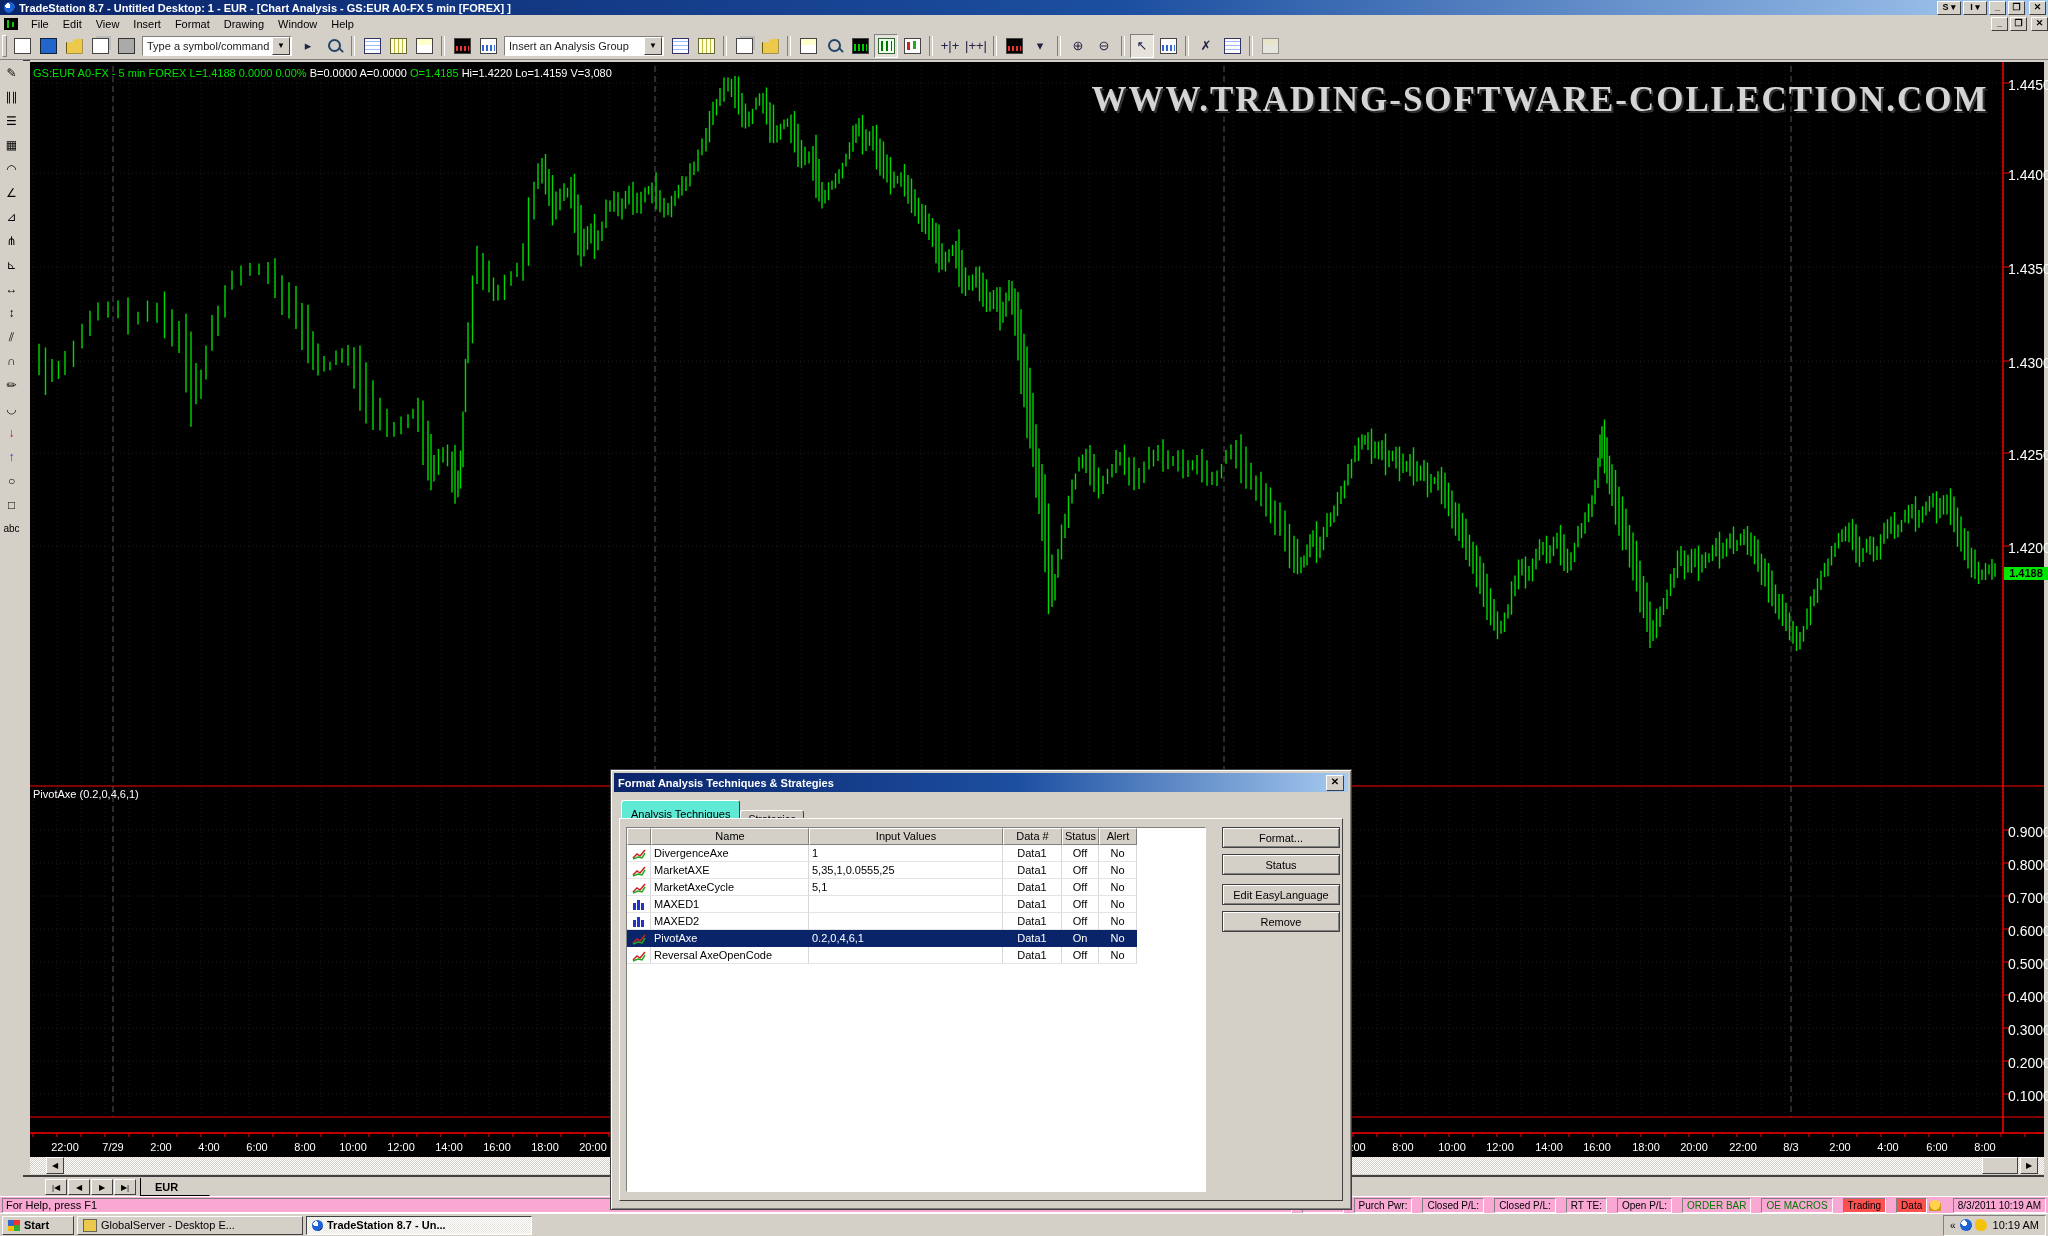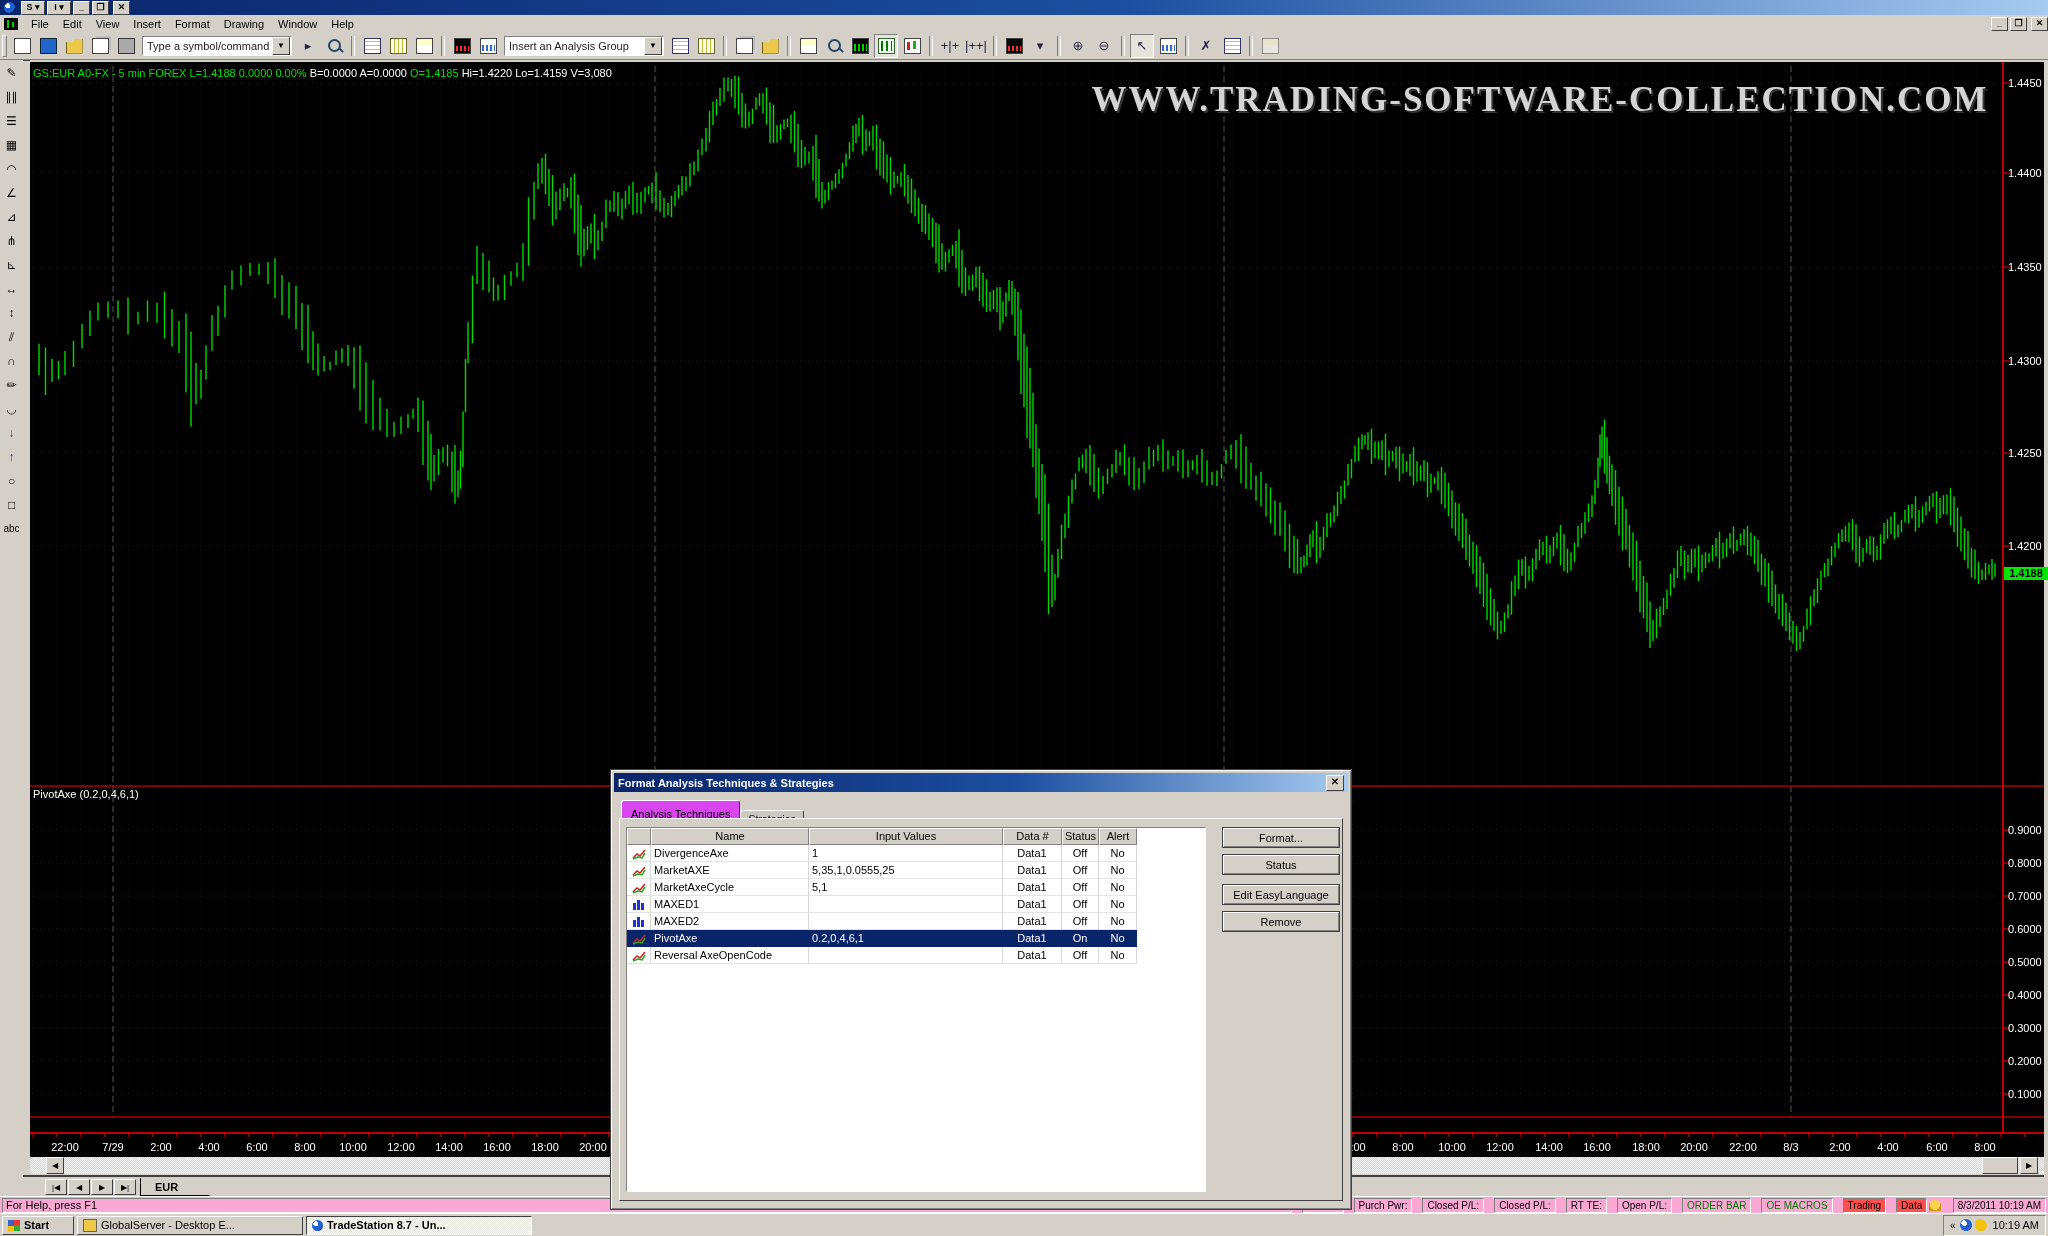--- a/index.html
+++ b/index.html
@@ -78,21 +78,21 @@
   .chart-frame-left{position:absolute;left:23px;top:60px;width:7px;height:1153px;background:#d4d0c8;
     border-top:1px solid #404040;box-sizing:border-box;}
   .chart-frame-right{position:absolute;left:2044px;top:60px;width:4px;height:1153px;background:#d4d0c8;}
   .chart-black{position:absolute;left:30px;top:62px;width:2014px;height:1095px;background:#000;}
   .chart-black svg{position:absolute;left:0;top:0;}
   .chart-header{position:absolute;left:3px;top:5px;white-space:nowrap;font-size:11px;}
   .chart-header .grn{color:#00e000;} .chart-header .wht{color:#fff;}
   .watermark{position:absolute;left:1030px;top:18px;width:960px;text-align:center;
     font-family:"Liberation Serif",serif;font-weight:bold;font-size:35px;letter-spacing:2px;
     color:#d4d4d4;text-shadow:2px 2px 0 #333,3px 4px 5px #000;white-space:nowrap;}
-  .paxis-lbl{position:absolute;left:1978px;width:40px;color:#fff;font-size:11px;text-align:left;}
+  .paxis-lbl{position:absolute;left:1978px;width:40px;color:#fff;font-size:14px;text-align:left;}
   .price-tag{position:absolute;left:1974px;top:505px;width:44px;height:13px;background:#00e600;
     color:#000;font-size:11px;font-weight:bold;text-align:center;line-height:13px;}
   .ind-lbl{position:absolute;left:3px;top:726px;color:#fff;font-size:11px;}
   .t-lbl{position:absolute;top:1079px;color:#fff;font-size:11px;transform:translateX(-50%);white-space:nowrap;}
   
   .hscroll{position:absolute;left:30px;top:1157px;width:2014px;height:17px;
     background:repeating-conic-gradient(#fff 0 25%,#d4d0c8 0 50%) 0 0/2px 2px;}
   .sb-btn{position:absolute;width:18px;height:17px;background:#d4d0c8;border:1px solid;
     border-color:#fff #404040 #404040 #fff;box-sizing:border-box;font-size:8px;
     display:flex;align-items:center;justify-content:center;}
@@ -138,21 +138,21 @@
   
   .dialog{position:absolute;left:610px;top:769px;width:742px;height:441px;background:#d4d0c8;
     border:1px solid #404040;box-shadow:inset 1px 1px 0 #fff,inset -1px -1px 0 #808080;z-index:50;
     box-sizing:border-box;}
   .dlg-title{position:absolute;left:3px;top:3px;right:3px;height:19px;
     background:linear-gradient(90deg,#0a246a 0%,#1c4fa0 55%,#a6caf0 100%);
     color:#fff;font-weight:bold;display:flex;align-items:center;padding:0 4px;box-sizing:border-box;}
   .dlg-close{margin-left:auto;width:16px;height:14px;background:#d4d0c8;color:#000;border:1px solid;
     border-color:#fff #404040 #404040 #fff;font-size:10px;font-weight:bold;line-height:12px;text-align:center;}
   .dlg-tabs{position:absolute;left:10px;top:30px;display:flex;align-items:flex-end;}
-  .dlg-tab{border:1px solid;border-color:#fff #404040 transparent #fff;background:#d946ef;
+  .dlg-tab{border:1px solid;border-color:#fff #404040 transparent #fff;background:#5eead4;
     padding:7px 9px;border-radius:3px 3px 0 0;}
   .dlg-tab.inactive{padding:2px 7px;margin-bottom:0px;background:#cdc9c0;font-size:10.5px;}
   .tab-page{position:absolute;left:8px;top:48px;width:724px;height:383px;background:#d4d0c8;
     border:1px solid;border-color:#fff #404040 #404040 #fff;box-sizing:border-box;}
   .listbox{position:absolute;left:6px;top:8px;width:580px;height:365px;background:#fff;
     border:1px solid;border-color:#808080 #fff #fff #808080;box-sizing:border-box;overflow:hidden;}
   .lv-head{display:flex;height:17px;}
   .lv-head .hc{background:#d4d0c8;border:1px solid;border-color:#fff #808080 #808080 #fff;
     box-sizing:border-box;text-align:center;line-height:15px;overflow:hidden;}
   .lv-row{display:flex;height:17px;}
@@ -165,20 +165,21 @@
     border:1px solid #404040;box-shadow:inset 1px 1px 0 #fff,inset -1px -1px 0 #808080;
     font-family:"Liberation Sans",sans-serif;font-size:11px;}
 </style>
 </head>
 <body>
 
 <div id="screen">
 
   <div class="titlebar">
     <div class="app-icon"></div>
+    <div class="ttl">TradeStation 8.7 - Untitled Desktop: 1 - EUR - [Chart Analysis - GS:EUR A0-FX 5 min [FOREX] ]</div>
     <div class="tb-btn"><span>S</span>&nbsp;▾</div>
     <div class="tb-btn"><span>I</span>&nbsp;▾</div>
     <div class="wbtn">_</div>
     <div class="wbtn">❐</div>
     <div class="wbtn close">✕</div>
   </div>
 
   <div class="menubar">
     <div class="child-icon"></div>
     <span id="menu-items"><span class="menu-item">File</span><span class="menu-item">Edit</span><span class="menu-item">View</span><span class="menu-item">Insert</span><span class="menu-item">Format</span><span class="menu-item">Drawing</span><span class="menu-item">Window</span><span class="menu-item">Help</span></span>

